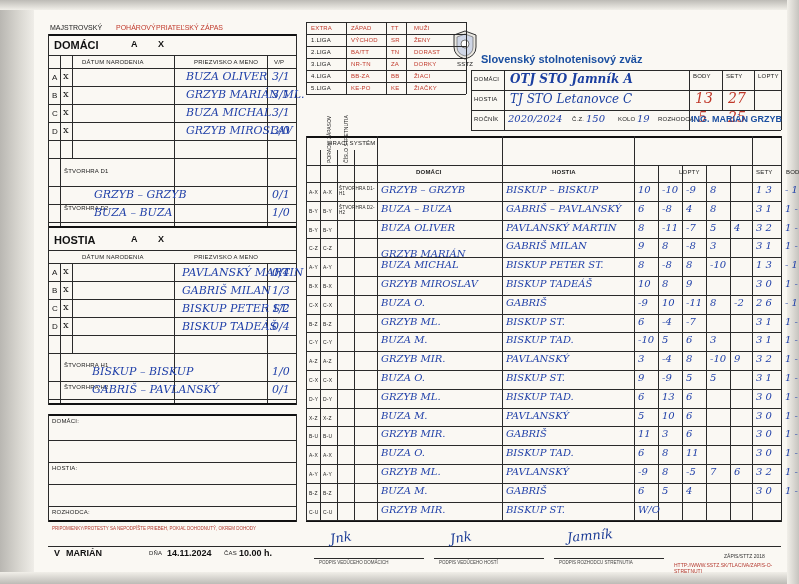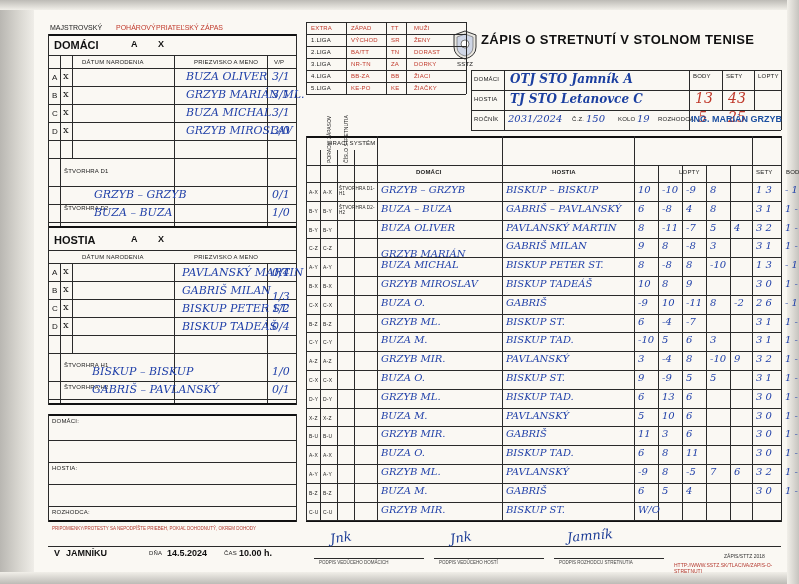--- a/index.html
+++ b/index.html
@@ -62,21 +62,21 @@
     <div class="txt prn7 red" style="left:82px;top:14px;">POHÁROVÝ</div>
     <div class="txt prn7 red" style="left:122px;top:14px;">PRIATEĽSKÝ ZÁPAS</div>
 
     <svg class="crest" style="left:418px;top:20px;" viewBox="0 0 26 30">
       <path d="M13 1 L24 5 L24 17 Q24 26 13 29 Q2 26 2 17 L2 5 Z" fill="#e9e7e1" stroke="#333" stroke-width="1"></path>
       <path d="M13 4 L21 7 L21 17 Q21 24 13 26 Q5 24 5 17 L5 7 Z" fill="#cfd6e6" stroke="#555" stroke-width="0.6"></path>
       <circle cx="13" cy="14" r="4" fill="#fff" stroke="#444" stroke-width="0.7"></circle>
     </svg>
     <div class="txt prn" style="left:423px;top:51px;">SSTZ</div>
 
-    <div class="txt prn13" style="left:447px;top:22px;">ZÁPIS O STRETNUTÍ V STOLNOM TENISE</div>
+    <div class="txt prn11" style="left:447px;top:43px;color:#1b4fa0;">Slovenský stolnotenisový zväz</div>
 
     <div class="ln hl" style="left:272px;top:12px;width:160px;"></div>
     <div class="ln hl" style="left:272px;top:24px;width:160px;"></div>
     <div class="ln hl" style="left:272px;top:36px;width:160px;"></div>
     <div class="ln hl" style="left:272px;top:48px;width:160px;"></div>
     <div class="ln hl" style="left:272px;top:60px;width:160px;"></div>
     <div class="ln hl" style="left:272px;top:72px;width:160px;"></div>
     <div class="ln hl" style="left:272px;top:84px;width:160px;"></div>
     <div class="ln vl" style="left:272px;top:12px;height:72px;"></div>
     <div class="ln vl" style="left:312px;top:12px;height:72px;"></div>
@@ -126,29 +126,29 @@
     <div class="ln vl" style="left:720px;top:60px;height:40px;"></div>
     <div class="ln vl" style="left:747px;top:60px;height:60px;"></div>
 
     <div class="txt prn" style="left:440px;top:66px;">DOMÁCI</div>
     <div class="txt prn" style="left:440px;top:86px;">HOSTIA</div>
     <div class="txt prn" style="left:659px;top:63px;">BODY</div>
     <div class="txt prn" style="left:692px;top:63px;">SETY</div>
     <div class="txt prn" style="left:724px;top:63px;">LOPTY</div>
 
     <div class="hw lg" style="left:476px;top:62px;color:#1b3fa0;font-weight:bold;">OTJ STO Jamník A</div>
-    <div class="hw lg" style="left:476px;top:82px;color:#1b3fa0;font-weight:bold;">TJ STO Letanovce C</div>
+    <div class="hw lg" style="left:476px;top:82px;color:#1b3fa0;font-weight:normal;">TJ STO Letanovce C</div>
 
     <div class="hwred" style="left:661px;top:80px;font-size:14px;">13</div>
     <div class="hwred" style="left:664px;top:99px;font-size:14px;">5</div>
-    <div class="hwred" style="left:694px;top:80px;font-size:14px;">43</div>
+    <div class="hwred" style="left:694px;top:80px;font-size:14px;">27</div>
     <div class="hwred" style="left:694px;top:99px;font-size:14px;">25</div>
 
     <div class="txt prn" style="left:440px;top:106px;">ROČNÍK</div>
-    <div class="hw sm" style="left:474px;top:103px;">2031/2024</div>
+    <div class="hw sm" style="left:474px;top:103px;">2020/2024</div>
     <div class="txt prn" style="left:538px;top:106px;">Č.Z.</div>
     <div class="hw sm" style="left:552px;top:103px;">150</div>
     <div class="txt prn" style="left:584px;top:106px;">KOLO</div>
     <div class="hw sm" style="left:603px;top:103px;">19</div>
     <div class="txt prn" style="left:624px;top:106px;">ROZHODCA</div>
     <div class="txt prn9" style="left:657px;top:104px;color:#1b4fa0;">ING. MARIÁN GRZYB</div>
 
     <div class="ln hl thick" style="left:14px;top:24px;width:248px;height:2px;"></div>
     <div class="ln hl" style="left:14px;top:45px;width:248px;"></div>
     <div class="ln hl" style="left:14px;top:58px;width:248px;"></div>
@@ -232,21 +232,21 @@
     <div class="xmark" style="left:29px;top:255px;">x</div>
     <div class="xmark" style="left:29px;top:273px;">x</div>
     <div class="xmark" style="left:29px;top:291px;">x</div>
     <div class="xmark" style="left:29px;top:309px;">x</div>
 
     <div class="hw md" style="left:148px;top:256px;">PAVLANSKÝ MARTIN</div>
     <div class="hw md" style="left:148px;top:274px;">GABRIŠ MILAN</div>
     <div class="hw md" style="left:148px;top:292px;">BISKUP PETER ST.</div>
     <div class="hw md" style="left:148px;top:310px;">BISKUP TADEÁŠ</div>
     <div class="hw md" style="left:238px;top:256px;">0/4</div>
-    <div class="hw md" style="left:238px;top:280px;">1/3</div>
+    <div class="hw md" style="left:238px;top:274px;">1/3</div>
     <div class="hw md" style="left:238px;top:292px;">1/2</div>
     <div class="hw md" style="left:238px;top:310px;">0/4</div>
 
     <div class="txt prn" style="left:30px;top:352px;line-height:6px;width:100px;white-space:normal;">ŠTVORHRA H1</div>
     <div class="txt prn" style="left:30px;top:374px;line-height:6px;width:100px;white-space:normal;">ŠTVORHRA H2</div>
     <div class="hw md" style="left:58px;top:355px;">BISKUP – BISKUP</div>
     <div class="hw md" style="left:58px;top:373px;">GABRIŠ – PAVLANSKÝ</div>
     <div class="hw md" style="left:238px;top:355px;">1/0</div>
     <div class="hw md" style="left:238px;top:373px;">0/1</div>
 
@@ -482,23 +482,23 @@
         <div class="ln hl" style="left: 272px; top: 510.4px; width: 475px;"></div>
         <div class="txt prn" style="left: 275px; font-size: 5px; top: 498.6px;">C-U</div>
         <div class="txt prn" style="left: 289px; font-size: 5px; top: 498.6px;">C-U</div>
         <div class="hw sm" style="left: 347px; top: 493.6px;">GRZYB MIR.</div>
         <div class="hw sm" style="left: 472px; top: 493.6px;">BISKUP ST.</div>
         <div class="hw sm" style="left: 604px; top: 493.6px;">W/O</div>
       </div>
 
     <div class="ln hl" style="left:14px;top:536px;width:733px;"></div>
     <div class="txt prn9" style="left:20px;top:538px;">V</div>
-    <div class="txt prn9" style="left:32px;top:538px;">JAMNÍKU</div>
+    <div class="txt prn9" style="left:32px;top:538px;">MARIÁN</div>
     <div class="txt prn" style="left:115px;top:540px;">DŇA</div>
-    <div class="txt prn9" style="left:133px;top:538px;">14.5.2024</div>
+    <div class="txt prn9" style="left:133px;top:538px;">14.11.2024</div>
     <div class="txt prn" style="left:190px;top:540px;">ČAS</div>
     <div class="txt prn9" style="left:205px;top:538px;">10.00 h.</div>
 
     <div class="ln hl" style="left:280px;top:548px;width:110px;"></div>
     <div class="ln hl" style="left:400px;top:548px;width:110px;"></div>
     <div class="ln hl" style="left:520px;top:548px;width:110px;"></div>
     <div class="txt" style="left:285px;top:550px;font-size:4.5px;color:#444;">PODPIS VEDÚCEHO DOMÁCICH</div>
     <div class="txt" style="left:405px;top:550px;font-size:4.5px;color:#444;">PODPIS VEDÚCEHO HOSTÍ</div>
     <div class="txt" style="left:525px;top:550px;font-size:4.5px;color:#444;">PODPIS ROZHODCU STRETNUTIA</div>
 

